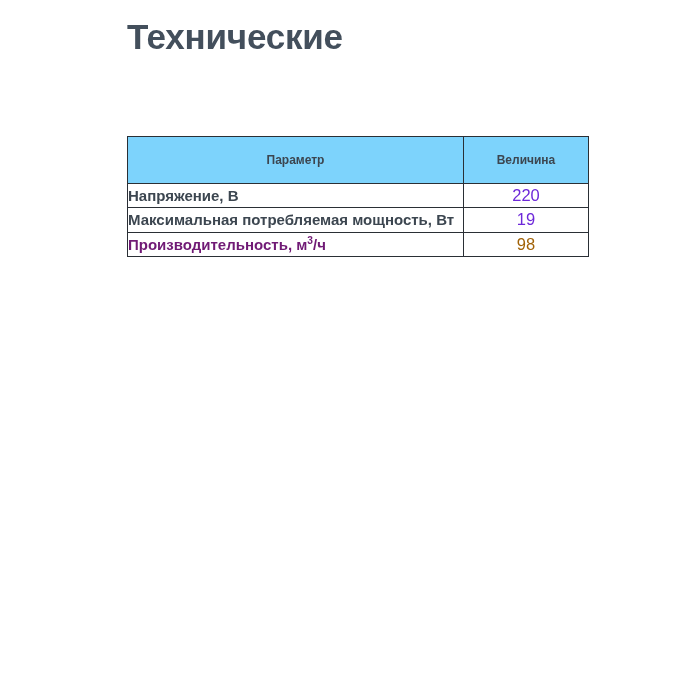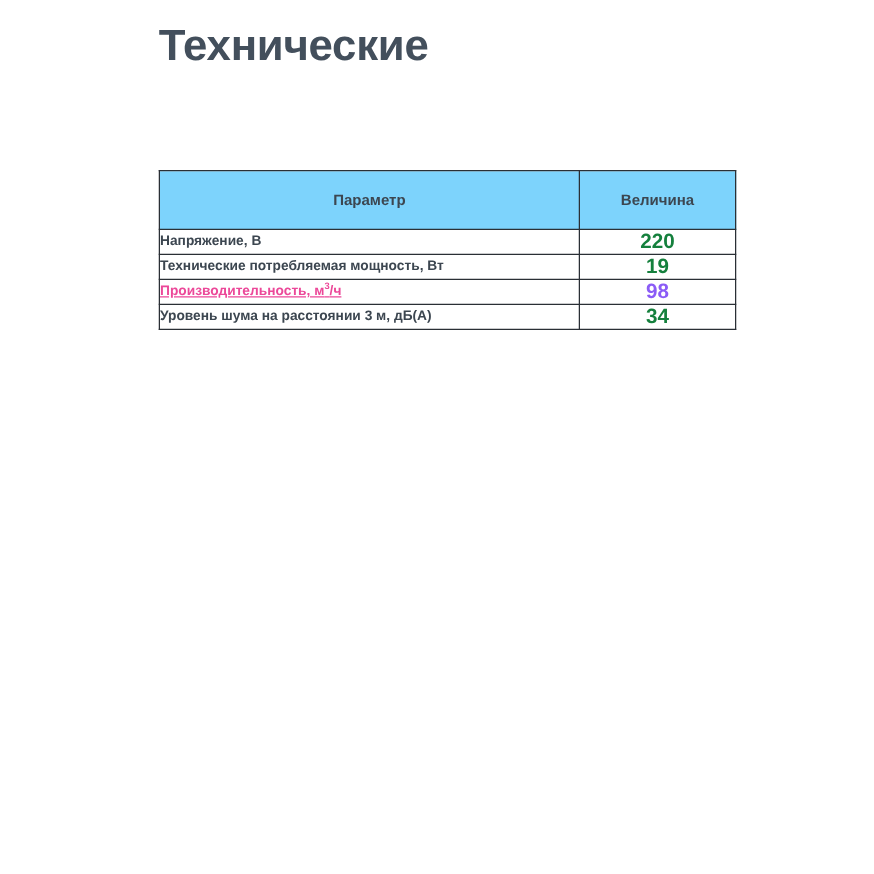--- a/index.html
+++ b/index.html
@@ -54,39 +54,38 @@
   thead th {
     background: #7dd3fc;
     height: 46px;
     text-align: center;
     font-size: 12px;
     font-weight: bold;
     color: #3c4650;
   }
   .cell-param {
     padding: 11px 0 11px 15px;
-    font-size: 11px;
+    font-size: 15px;
     font-weight: bold;
     color: #3c4650;
     line-height: 1.55;
     text-align: left;
   }
   .cell-value {
     text-align: center;
     font-size: 16.5px;
-    font-weight: bold;
-    color: #15803d;
+    font-weight: normal;
+    color: #6d28d9;
   }
   .row-highlight .cell-param {
-    color: #ec4899;
-    text-decoration: underline;
+    color: #701a75;
   }
   .row-highlight .cell-value {
-    color: #8b5cf6;
-    font-weight: bold;
+    color: #a16207;
+    font-weight: normal;
   }
   sup {
     font-size: 0.68em;
     vertical-align: super;
     line-height: 0;
   }
   .param-text { display: inline; }
 </style>
 </head>
 <body>
@@ -107,27 +106,23 @@
         <th>Параметр</th>
         <th>Величина</th>
       </tr>
     </thead>
     <tbody id="table-body">
         <tr>
           <td class="cell-param">Напряжение, В</td>
           <td class="cell-value">220</td>
         </tr>
         <tr>
-          <td class="cell-param">Технические потребляемая мощность, Вт</td>
+          <td class="cell-param">Максимальная потребляемая мощность, Вт</td>
           <td class="cell-value">19</td>
         </tr>
         <tr class="row-highlight">
           <td class="cell-param"><span class="param-text">Производительность, м</span><sup>3</sup><span class="param-text">/ч</span></td>
           <td class="cell-value">98</td>
-        </tr>
-        <tr>
-          <td class="cell-param">Уровень шума на расстоянии 3 м, дБ(А)</td>
-          <td class="cell-value">34</td>
         </tr>
       </tbody>
   </table>
 
 </div>
 
 </body></html>

